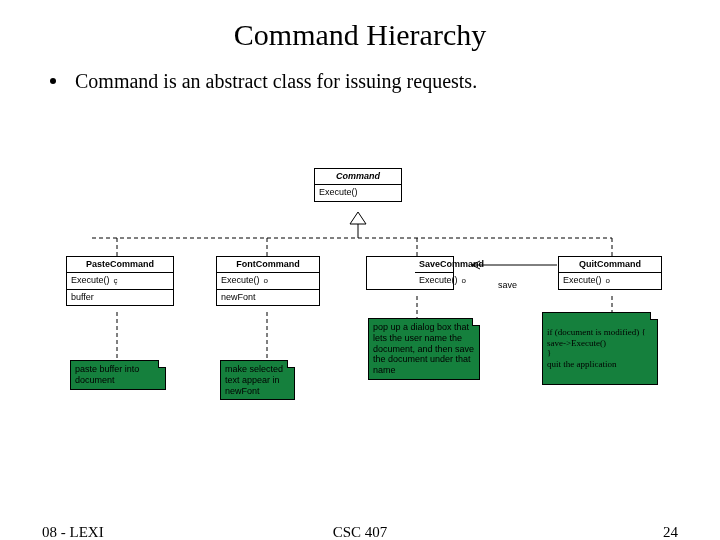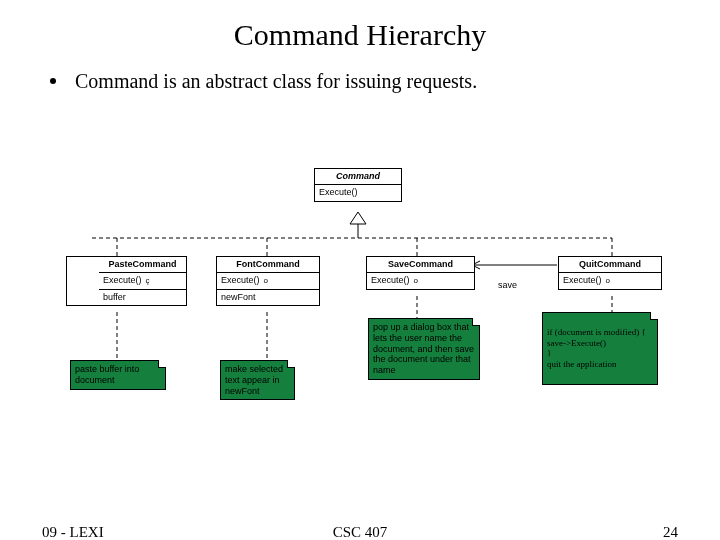--- a/index.html
+++ b/index.html
@@ -59,33 +59,33 @@
       <line x1="215" y1="152" x2="215" y2="200" stroke="#000" stroke-dasharray="4,3"></line>
       <line x1="365" y1="136" x2="365" y2="158" stroke="#000" stroke-dasharray="4,3"></line>
       <line x1="560" y1="136" x2="560" y2="152" stroke="#000" stroke-dasharray="4,3"></line>
     </svg>
 
     <div class="cls" style="left:262px; top:8px; width:88px;">
       <div class="sec name">Command</div>
       <div class="sec">Execute()</div>
     </div>
 
-    <div class="cls" style="left:14px; top:96px; width:121px;padding-left:32px;">
+    <div class="cls" style="left:14px; top:96px; width:108px;">
       <div class="sec name-plain">PasteCommand</div>
       <div class="sec"><span>Execute()</span><span class="small-o">ç</span></div>
       <div class="sec">buffer</div>
     </div>
 
     <div class="cls" style="left:164px; top:96px; width:104px;">
       <div class="sec name-plain">FontCommand</div>
       <div class="sec"><span>Execute()</span><span class="small-o">o</span></div>
       <div class="sec">newFont</div>
     </div>
 
-    <div class="cls" style="left:314px; top:96px; width:109px;">
+    <div class="cls" style="left:314px; top:96px; width:88px;padding-left:48px;">
       <div class="sec name-plain">SaveCommand</div>
       <div class="sec"><span>Execute()</span><span class="small-o">o</span></div>
     </div>
 
     <div class="cls" style="left:506px; top:96px; width:104px;">
       <div class="sec name-plain">QuitCommand</div>
       <div class="sec"><span>Execute()</span><span class="small-o">o</span></div>
     </div>
 
     <div style="position:absolute; left:446px; top:90px; font-size:9px;margin-top:30px;">save</div>
@@ -106,17 +106,17 @@
       <span>if (document is modified) {
   save-&gt;Execute()
 }
 quit the application</span>
       <div class="fold"></div>
     </div>
 
   </div>
 
   <div class="footer">
-    <span class="footer-left">09 - LEXI</span>
+    <span class="footer-left">08 - LEXI</span>
     <span class="footer-center">CSC 407</span>
     <span class="footer-right">24</span>
   </div>
 </div>
 
 </body></html>

